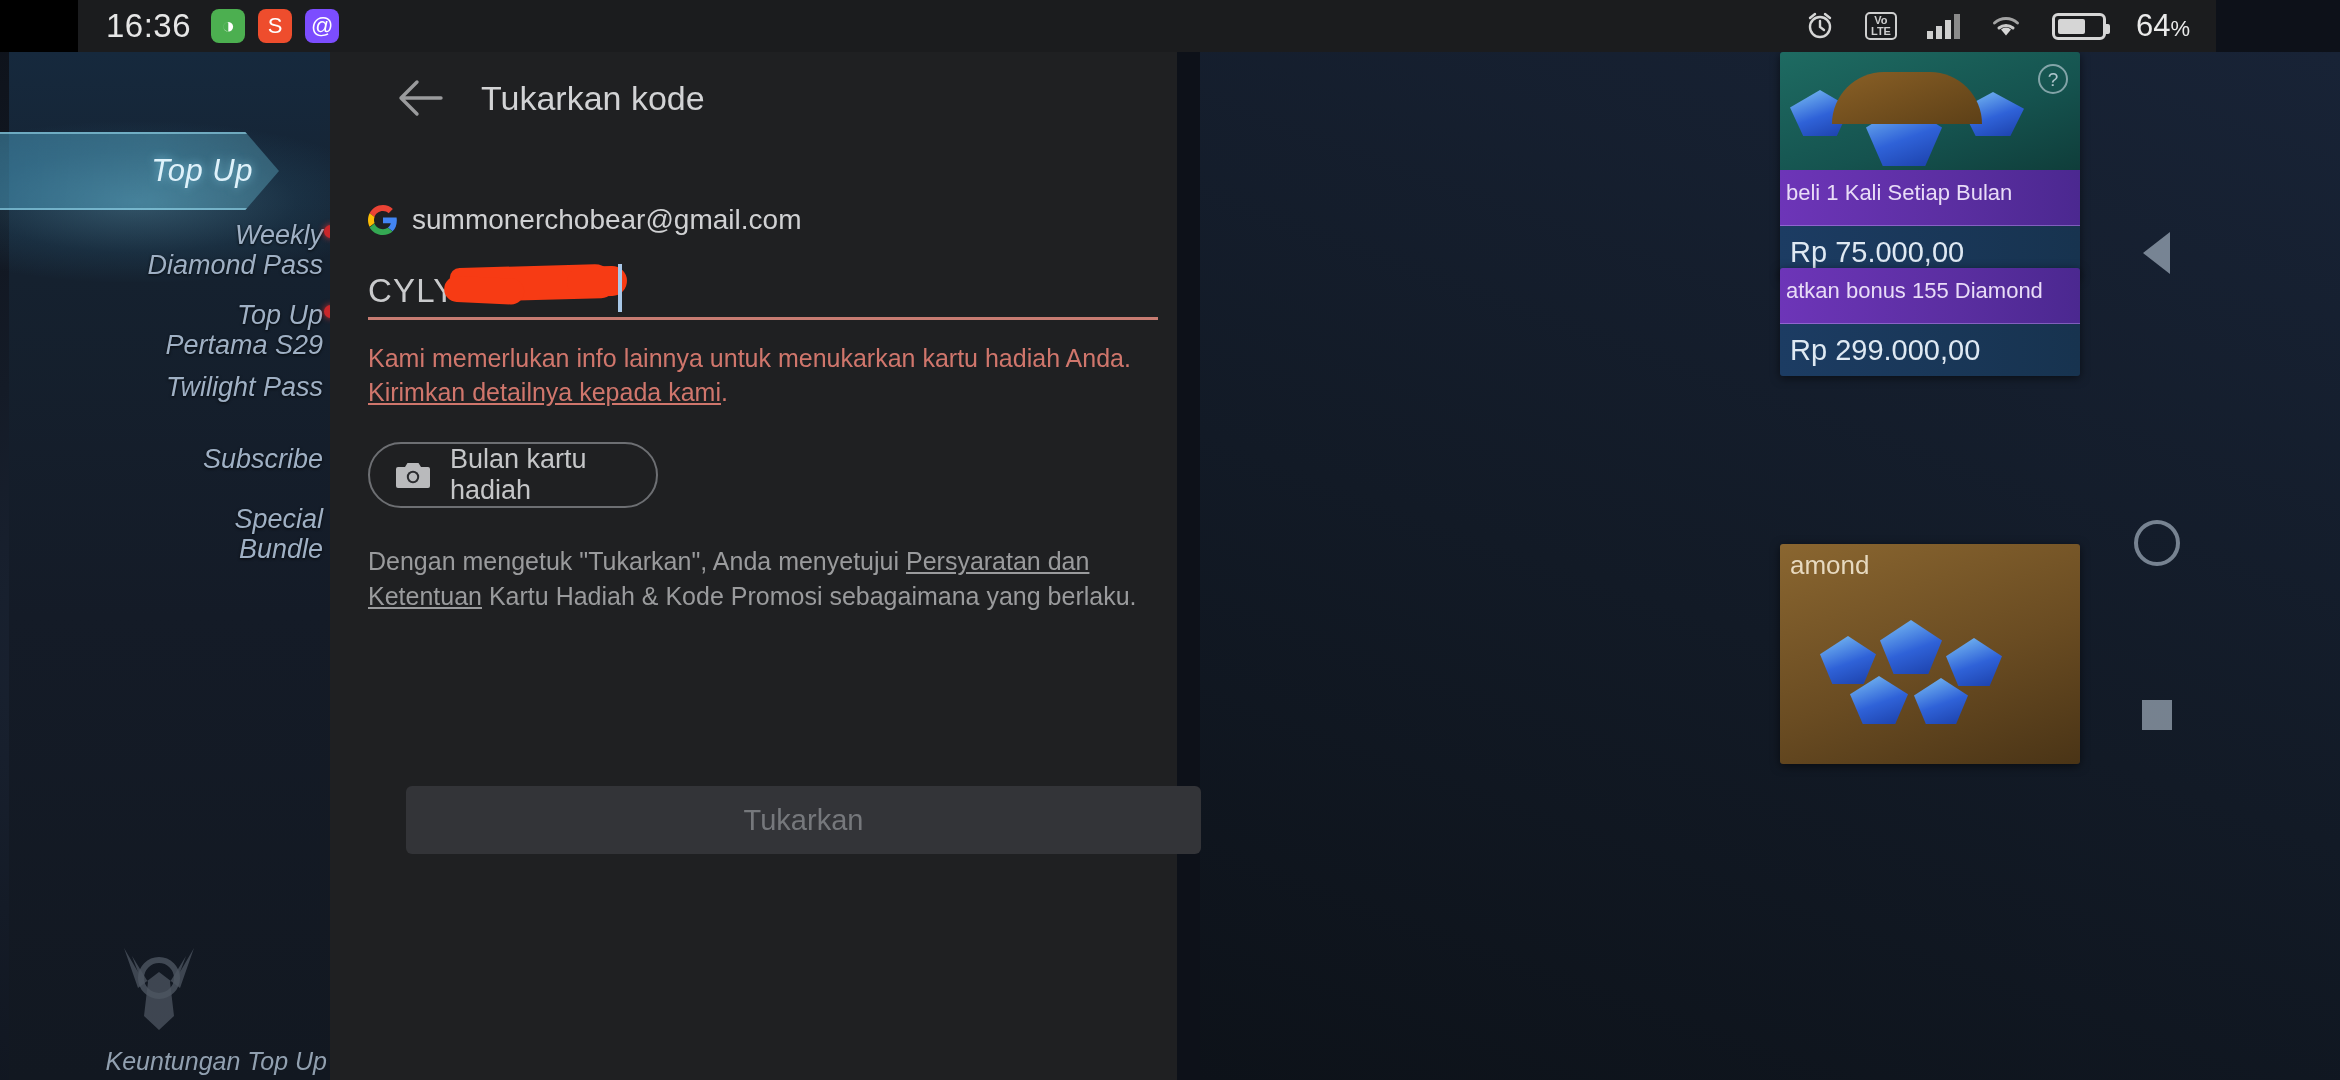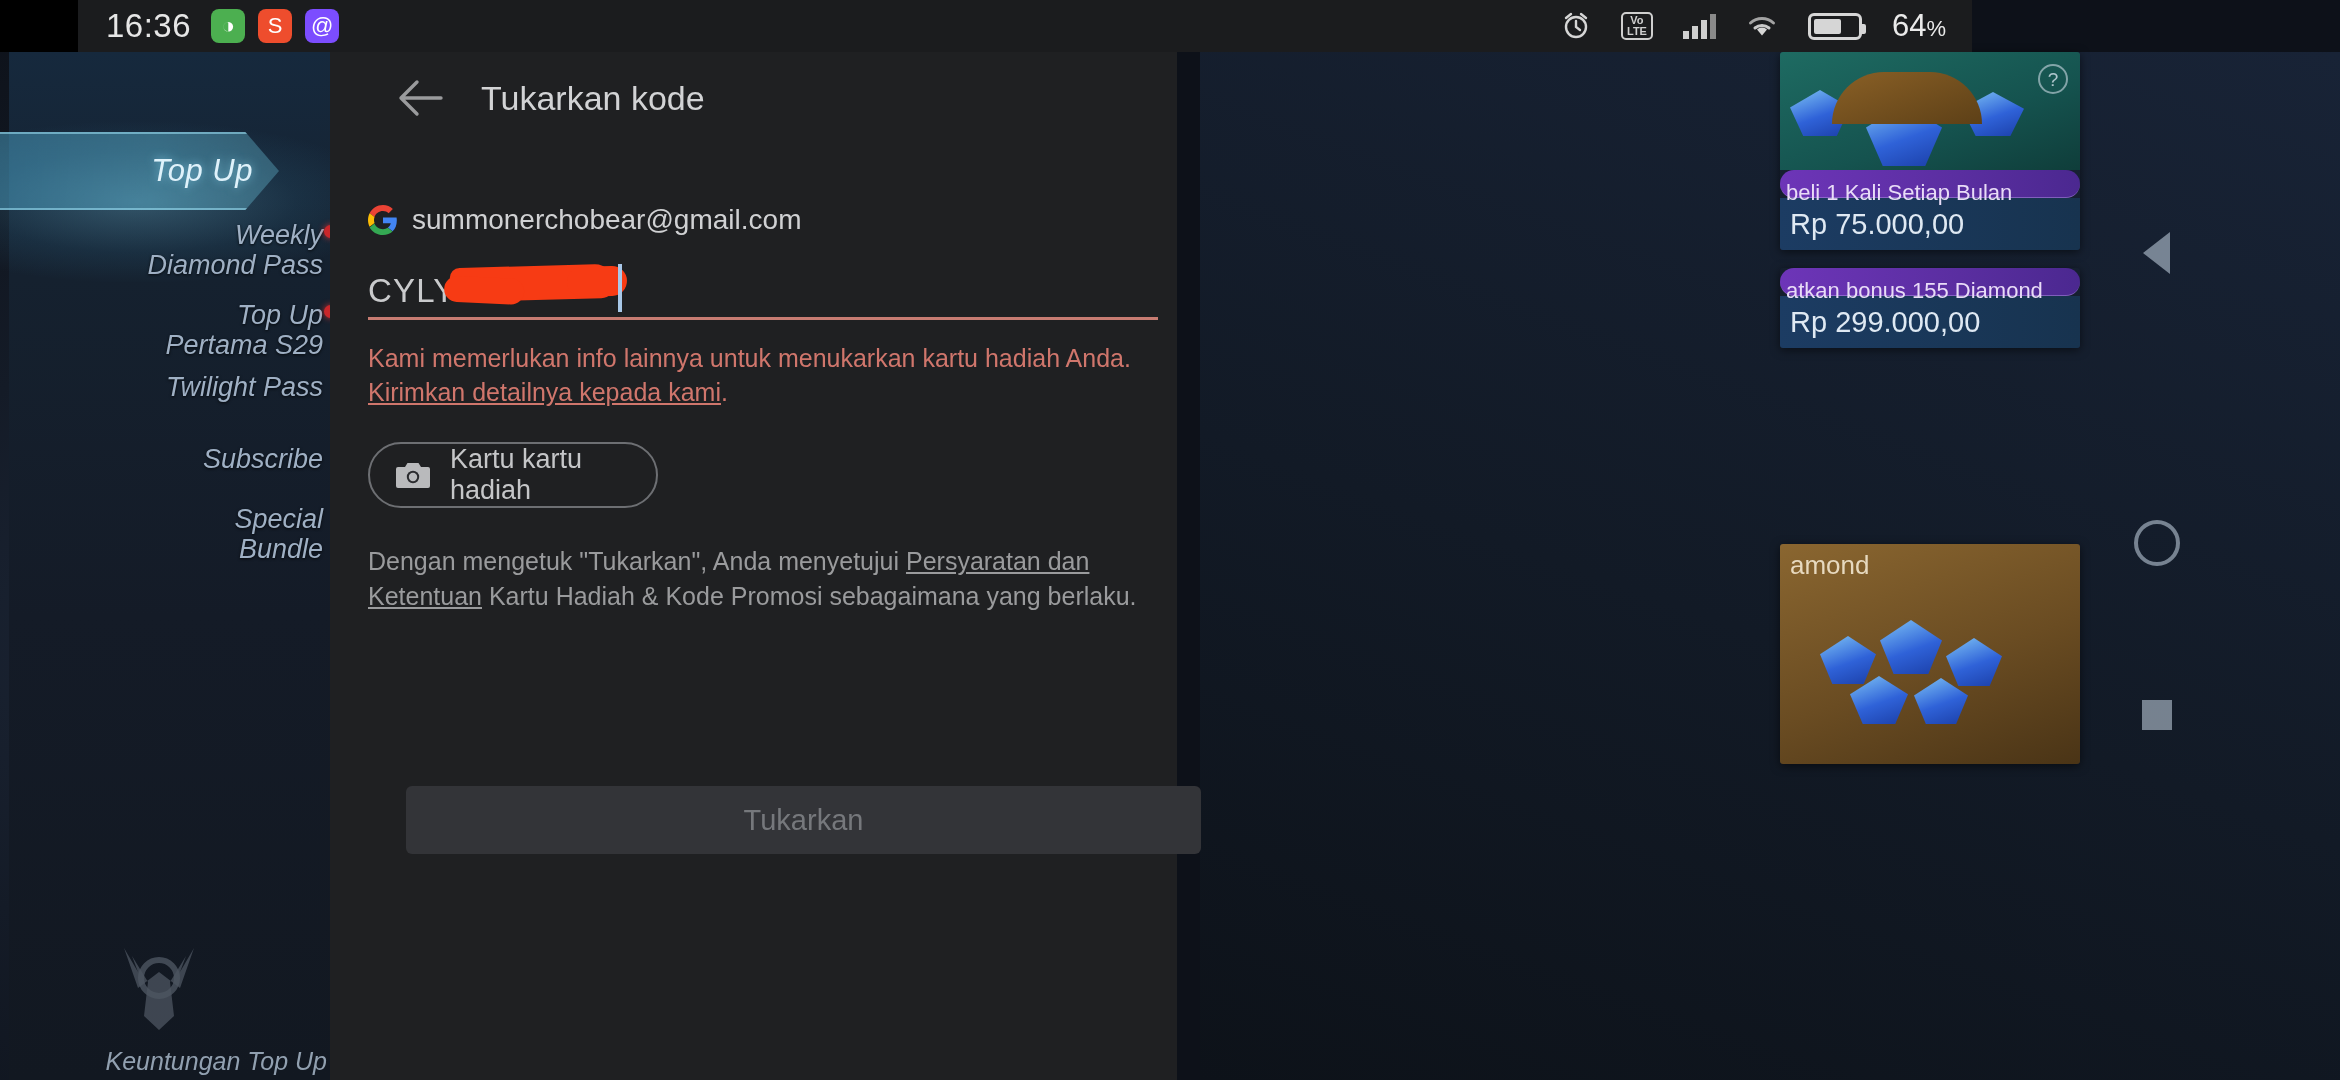--- a/index.html
+++ b/index.html
@@ -86,24 +86,23 @@
   .safe-box::after {
     content:""; position:absolute; left: 22px; top: 16px; width: 84px; height: 62px;
     background: linear-gradient(160deg, #1a2f6e 0%, #0c1a42 100%); border-radius:3px;
   }
   .help-q {
     position: absolute; right: 12px; top: 12px; width: 30px; height: 30px;
     border: 2px solid rgba(220,230,240,.55); border-radius: 50%;
     color: rgba(225,235,245,.75); font-size: 19px; text-align: center; line-height: 27px;
   }
   .card .ribbon {
-    height: 28px; background: linear-gradient(90deg, #6d35b8 0%, #5a2ea0 60%, #4b2890 100%);
+    height: 56px; background: linear-gradient(90deg, #6d35b8 0%, #5a2ea0 60%, #4b2890 100%);
     color: #e8dcf7; font-size: 22px; line-height: 46px; padding-left: 6px; white-space: nowrap;
     border-bottom: 1px solid rgba(190,160,240,.45);
-    border-radius: 14px;
   }
   .card .price {
     height: 52px; background: linear-gradient(90deg, #1c3c63 0%, #17334f 100%);
     color: #dfe9f3; font-size: 29px; line-height: 52px; padding-left: 10px; white-space: nowrap;
   }
   .nav-arrow-left {
     position: absolute; right: 170px; top: 232px; width: 0; height: 0;
     border-top: 21px solid transparent; border-bottom: 21px solid transparent;
     border-right: 27px solid rgba(200,215,230,.55);
   }
@@ -115,21 +114,21 @@
     position: absolute; right: 168px; top: 700px; width: 30px; height: 30px;
     background: rgba(200,215,230,.55);
   }
   .sheet {
     position: absolute; left: 330px; top: 52px; width: 847px; height: 1028px;
     background: #1f2022;
   }
 
   
   .statusbar {
-    position: absolute; left: 0; top: 0; width: 1972px; height: 52px;
+    position: absolute; left: 0; top: 0; width: 2216px; height: 52px;
     background: #1b1c1e; display: flex; align-items: center;
   }
   .sb-notch { width: 78px; height: 52px; background: #000; }
   .sb-time { color: #e6e6e6; font-size: 33px; margin-left: 28px; letter-spacing: .5px; font-weight: 500;}
   .sb-icons { display: flex; align-items: center; gap: 13px; margin-left: 20px; }
   .appicon { width: 34px; height: 34px; border-radius: 8px; position: relative; }
   .appicon.green { background: #4caf50; }
   .appicon.orange { background: #ee4d2d; }
   .appicon.purple { background: #7c4dff; }
   .appicon span { position:absolute; inset:0; color:#fff; font-size:22px; text-align:center; line-height:34px; }
@@ -306,21 +305,21 @@
       <div class="error-text">
         <span>Kami memerlukan info lainnya untuk menukarkan kartu hadiah Anda. </span><a href="#">Kirimkan detailnya kepada kami</a><span>.</span>
       </div>
 
       <div class="scan-btn">
         <svg class="cam-icon" viewBox="0 0 34 30">
           <path d="M2 7h7l2.5-4h11L25 7h7a2 2 0 0 1 2 2v17a2 2 0 0 1-2 2H2a2 2 0 0 1-2-2V9a2 2 0 0 1 2-2z" fill="#b9babc"></path>
           <circle cx="17" cy="17" r="6.2" fill="#2a2b2e"></circle>
           <circle cx="17" cy="17" r="4.2" fill="#b9babc"></circle>
         </svg>
-        <span class="scan-label">Kartu kartu hadiah</span>
+        <span class="scan-label">Bulan kartu hadiah</span>
       </div>
 
       <div class="terms">
         <span>Dengan mengetuk "Tukarkan", Anda menyetujui </span><a href="#">Persyaratan dan Ketentuan</a><span> Kartu Hadiah &amp; Kode Promosi sebagaimana yang berlaku.</span>
       </div>
 
       <button class="submit-btn">Tukarkan</button>
     </div>
   </div>
 

